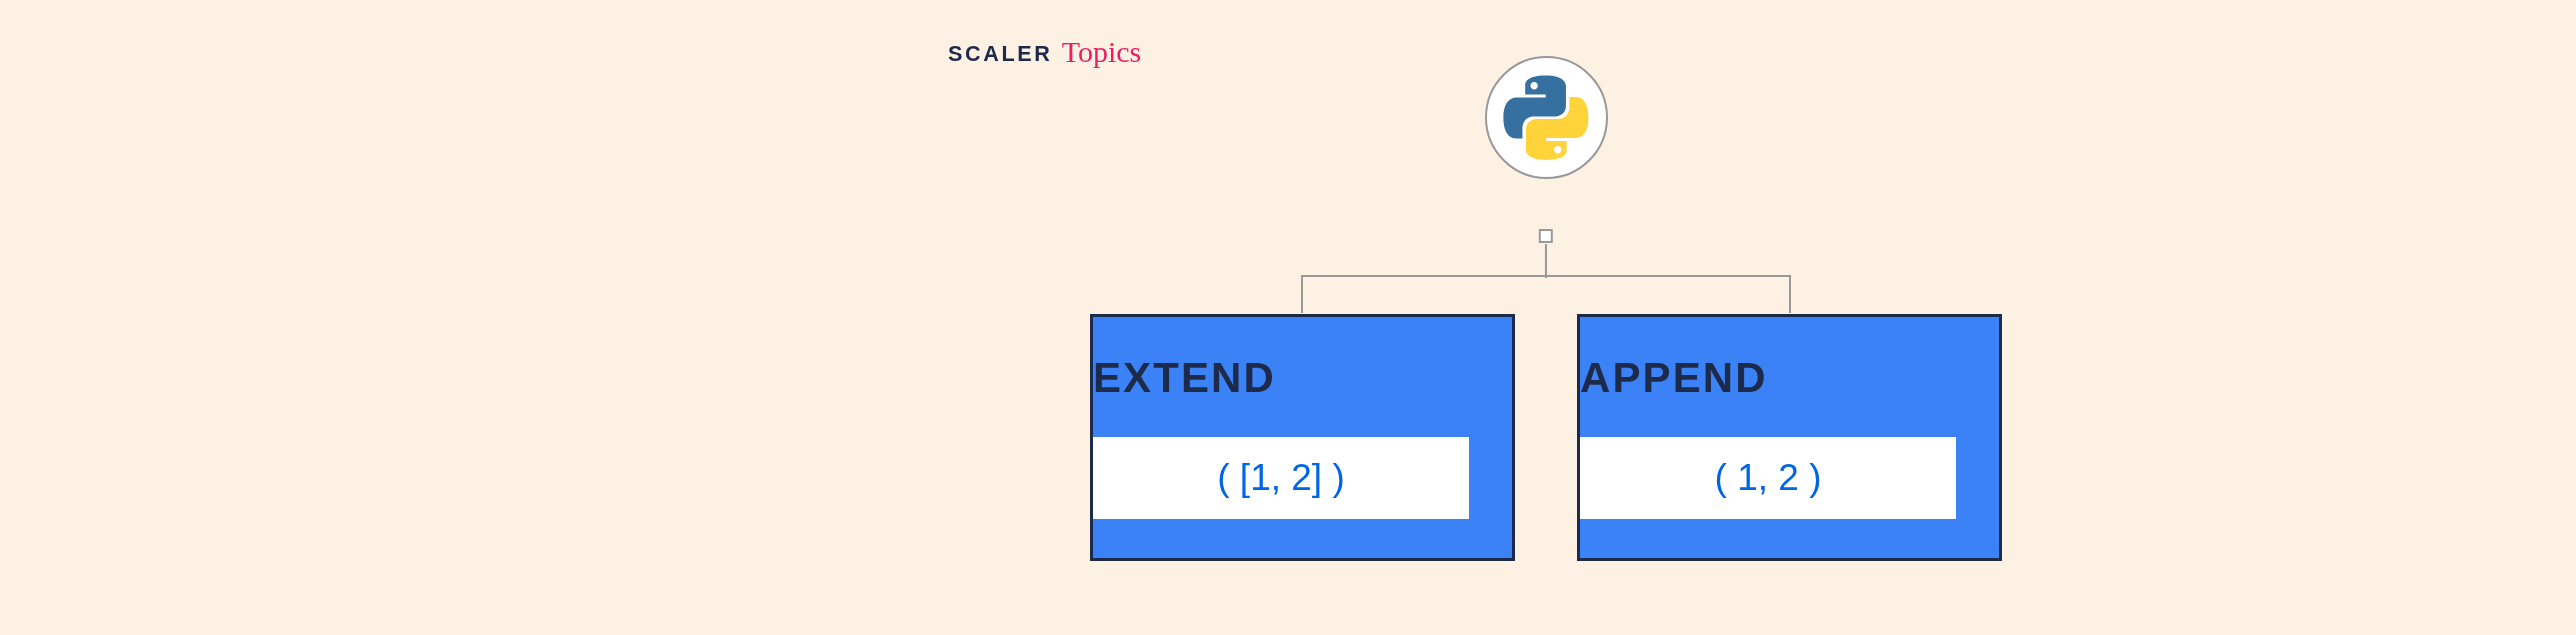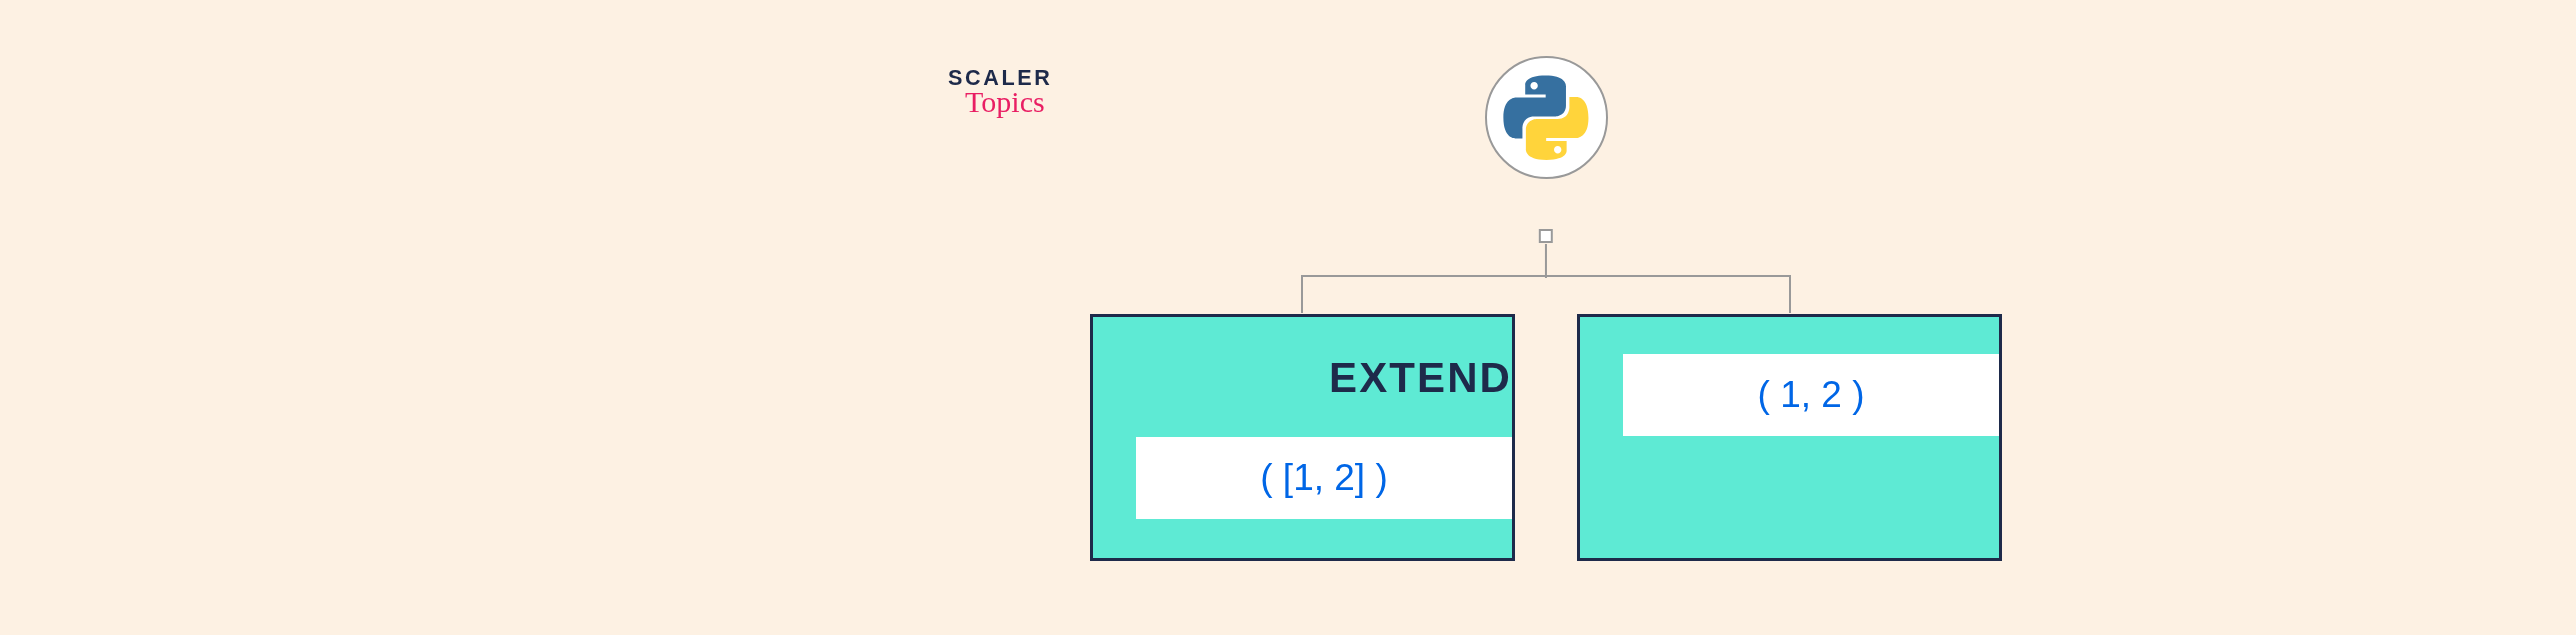--- a/index.html
+++ b/index.html
@@ -12,23 +12,22 @@
       height: 636px;
       background: #fdf1e3;
       font-family: -apple-system, BlinkMacSystemFont, 'Segoe UI', Arial, sans-serif;
       position: relative;
     }
     .brand-logo {
       position: absolute;
       top: 41px;
       left: 948px;
       display: flex;
-      flex-direction: column;
-      align-items: center;
-      margin-top: 24px;
+      flex-direction: row;
+      align-items: flex-start;
     }
     .brand-scaler {
       font-size: 21.6px;
       font-weight: 800;
       letter-spacing: 2.6px;
       color: #1e2a4a;
       font-family: Arial, sans-serif;
     }
     .brand-topics {
       font-size: 30px;
@@ -121,25 +120,25 @@
       top: 258px;
       left: 0;
       width: 100%;
       display: flex;
       justify-content: space-between;
     }
     
     .method-card {
       width: 425px;
       height: 247px;
-      background: #5eead4;
+      background: #3b82f6;
       border: 3.1px solid #1e2a4a;
       display: flex;
       flex-direction: column;
-      align-items: flex-end;
+      align-items: flex-start;
       padding-top: 37px;
     }
     
     .method-title {
       font-size: 42px;
       font-weight: 600;
       color: #1e2a4a;
       letter-spacing: 2.1px;
       margin-bottom: 35px;
     }
@@ -181,19 +180,20 @@
   <div class="vertical-right"></div>
 
   <div class="cards-row">
 
     <div class="method-card">
       <div class="method-title">EXTEND</div>
       <div class="method-args">( [1, 2] )</div>
     </div>
 
     <div class="method-card">
+      <div class="method-title">APPEND</div>
       <div class="method-args">( 1, 2 )</div>
     </div>
 
   </div>
 
 </div>
 
 
 </body></html>

